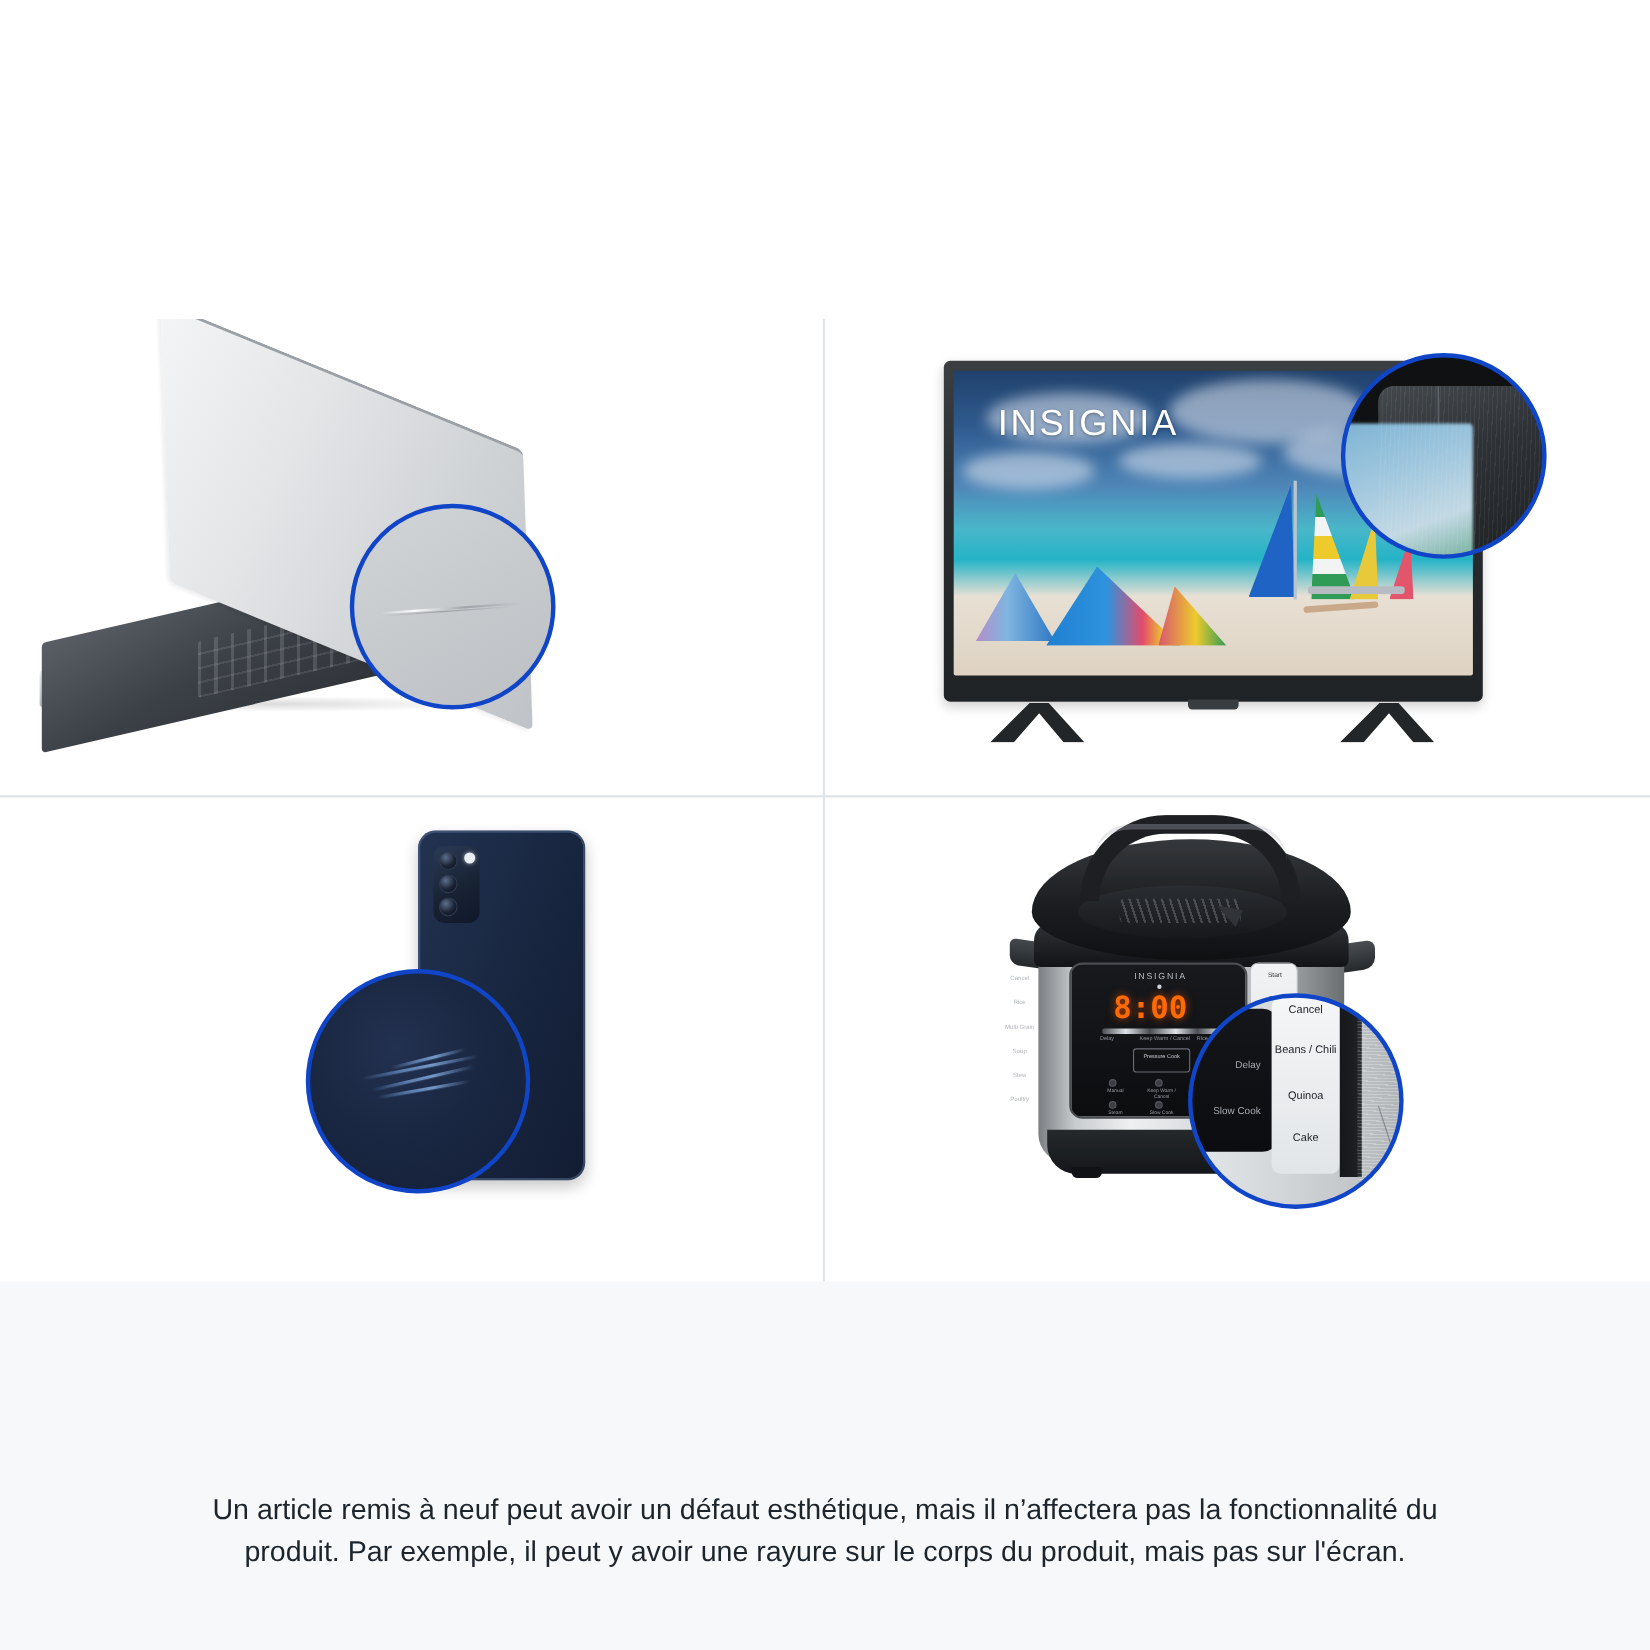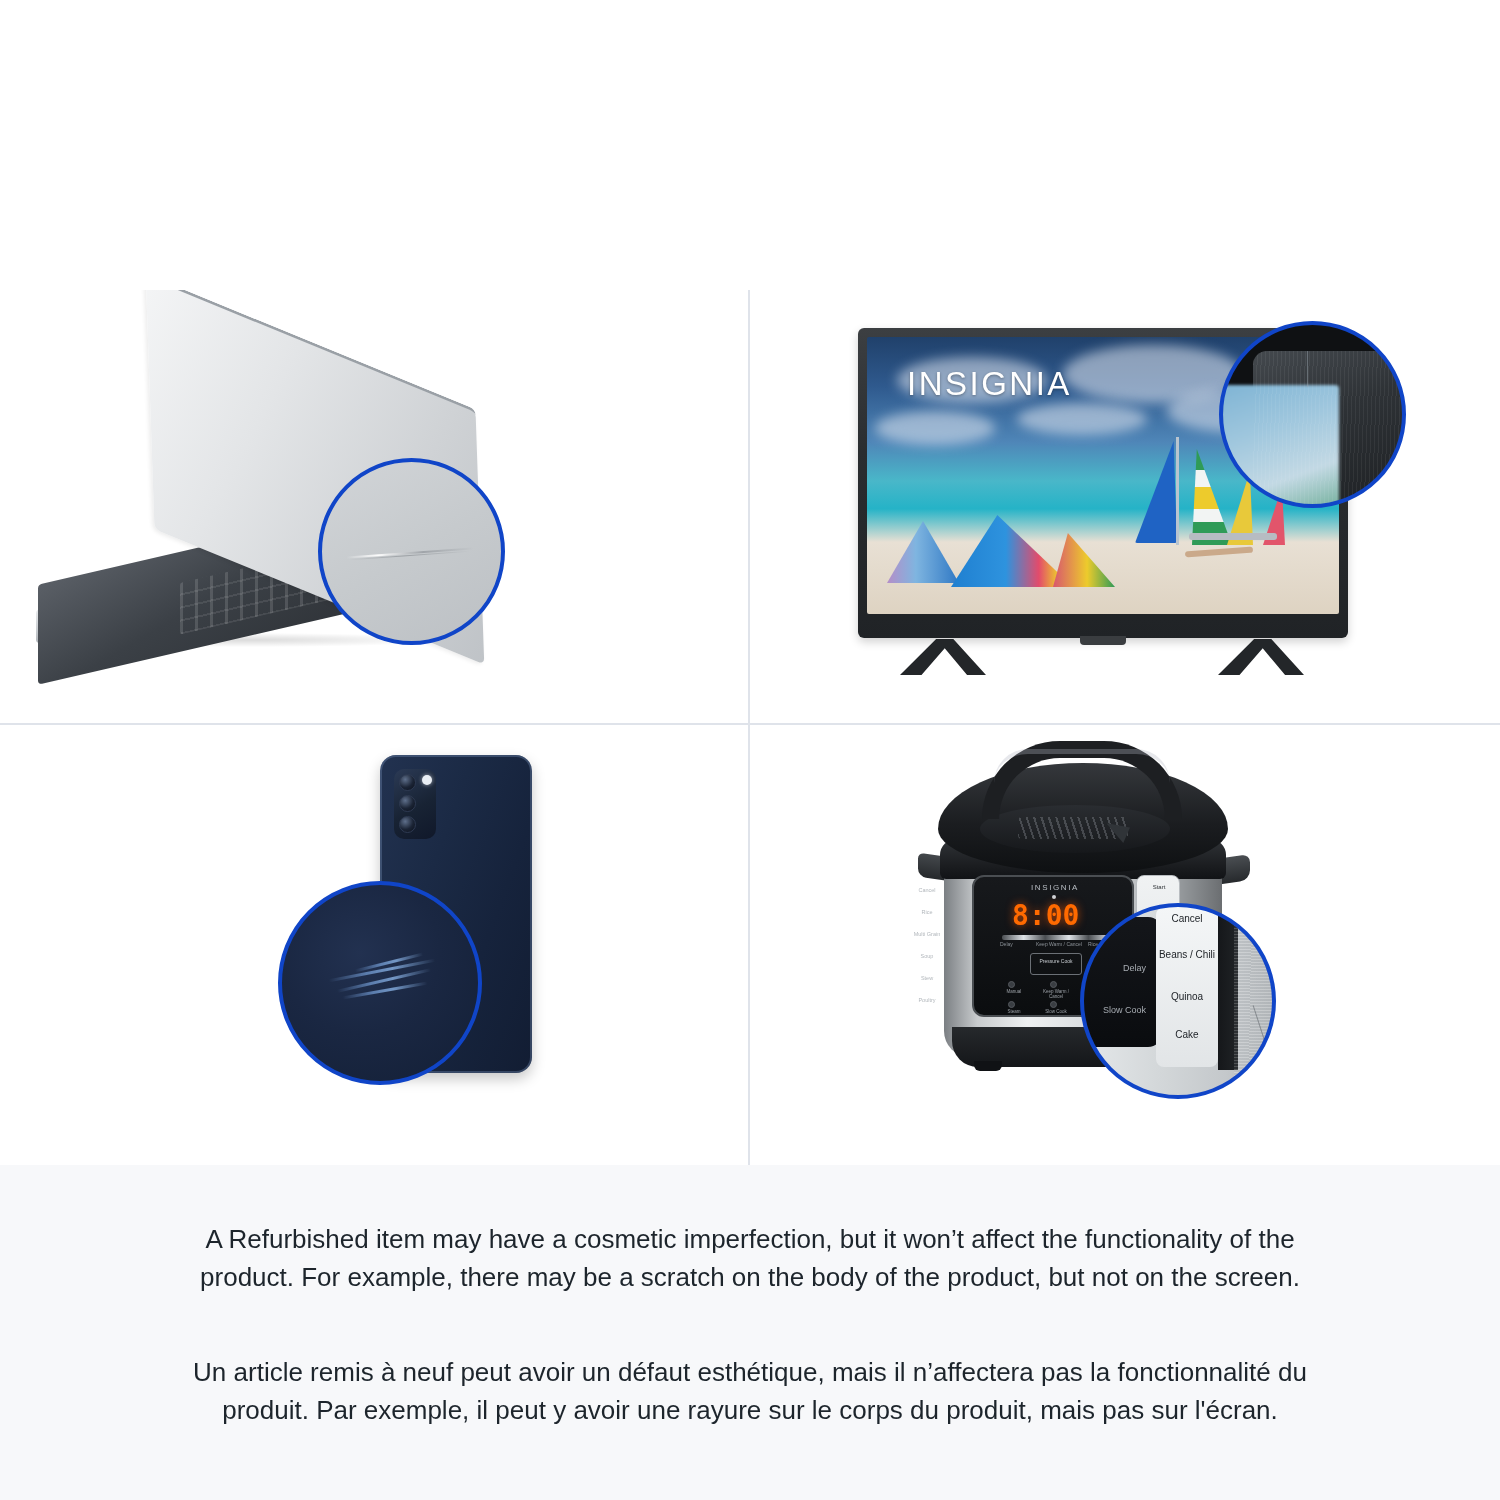--- a/index.html
+++ b/index.html
@@ -516,17 +516,16 @@
           <div class="mag-ck-dark"></div>
           <div class="mag-ck-steel"></div>
           <div class="mag-ck-scratch"></div>
         </div>
         <div class="mag-ring mag-cooker-ring"></div>
       </div>
     </div>
   </div>
 
   <div class="caption-band">
-    <p class="caption caption-en">A Refurbished item may have a cosmetic imperfection, but it won’t affect the functionality of the product. For example, there may be a scratch on the body of the product, but not on the screen.</p>
     <p class="caption caption-fr">Un article remis à neuf peut avoir un défaut esthétique, mais il n’affectera pas la fonctionnalité du produit. Par exemple, il peut y avoir une rayure sur le corps du produit, mais pas sur l'écran.</p>
   </div>
 
 </div>
 
 </body></html>

